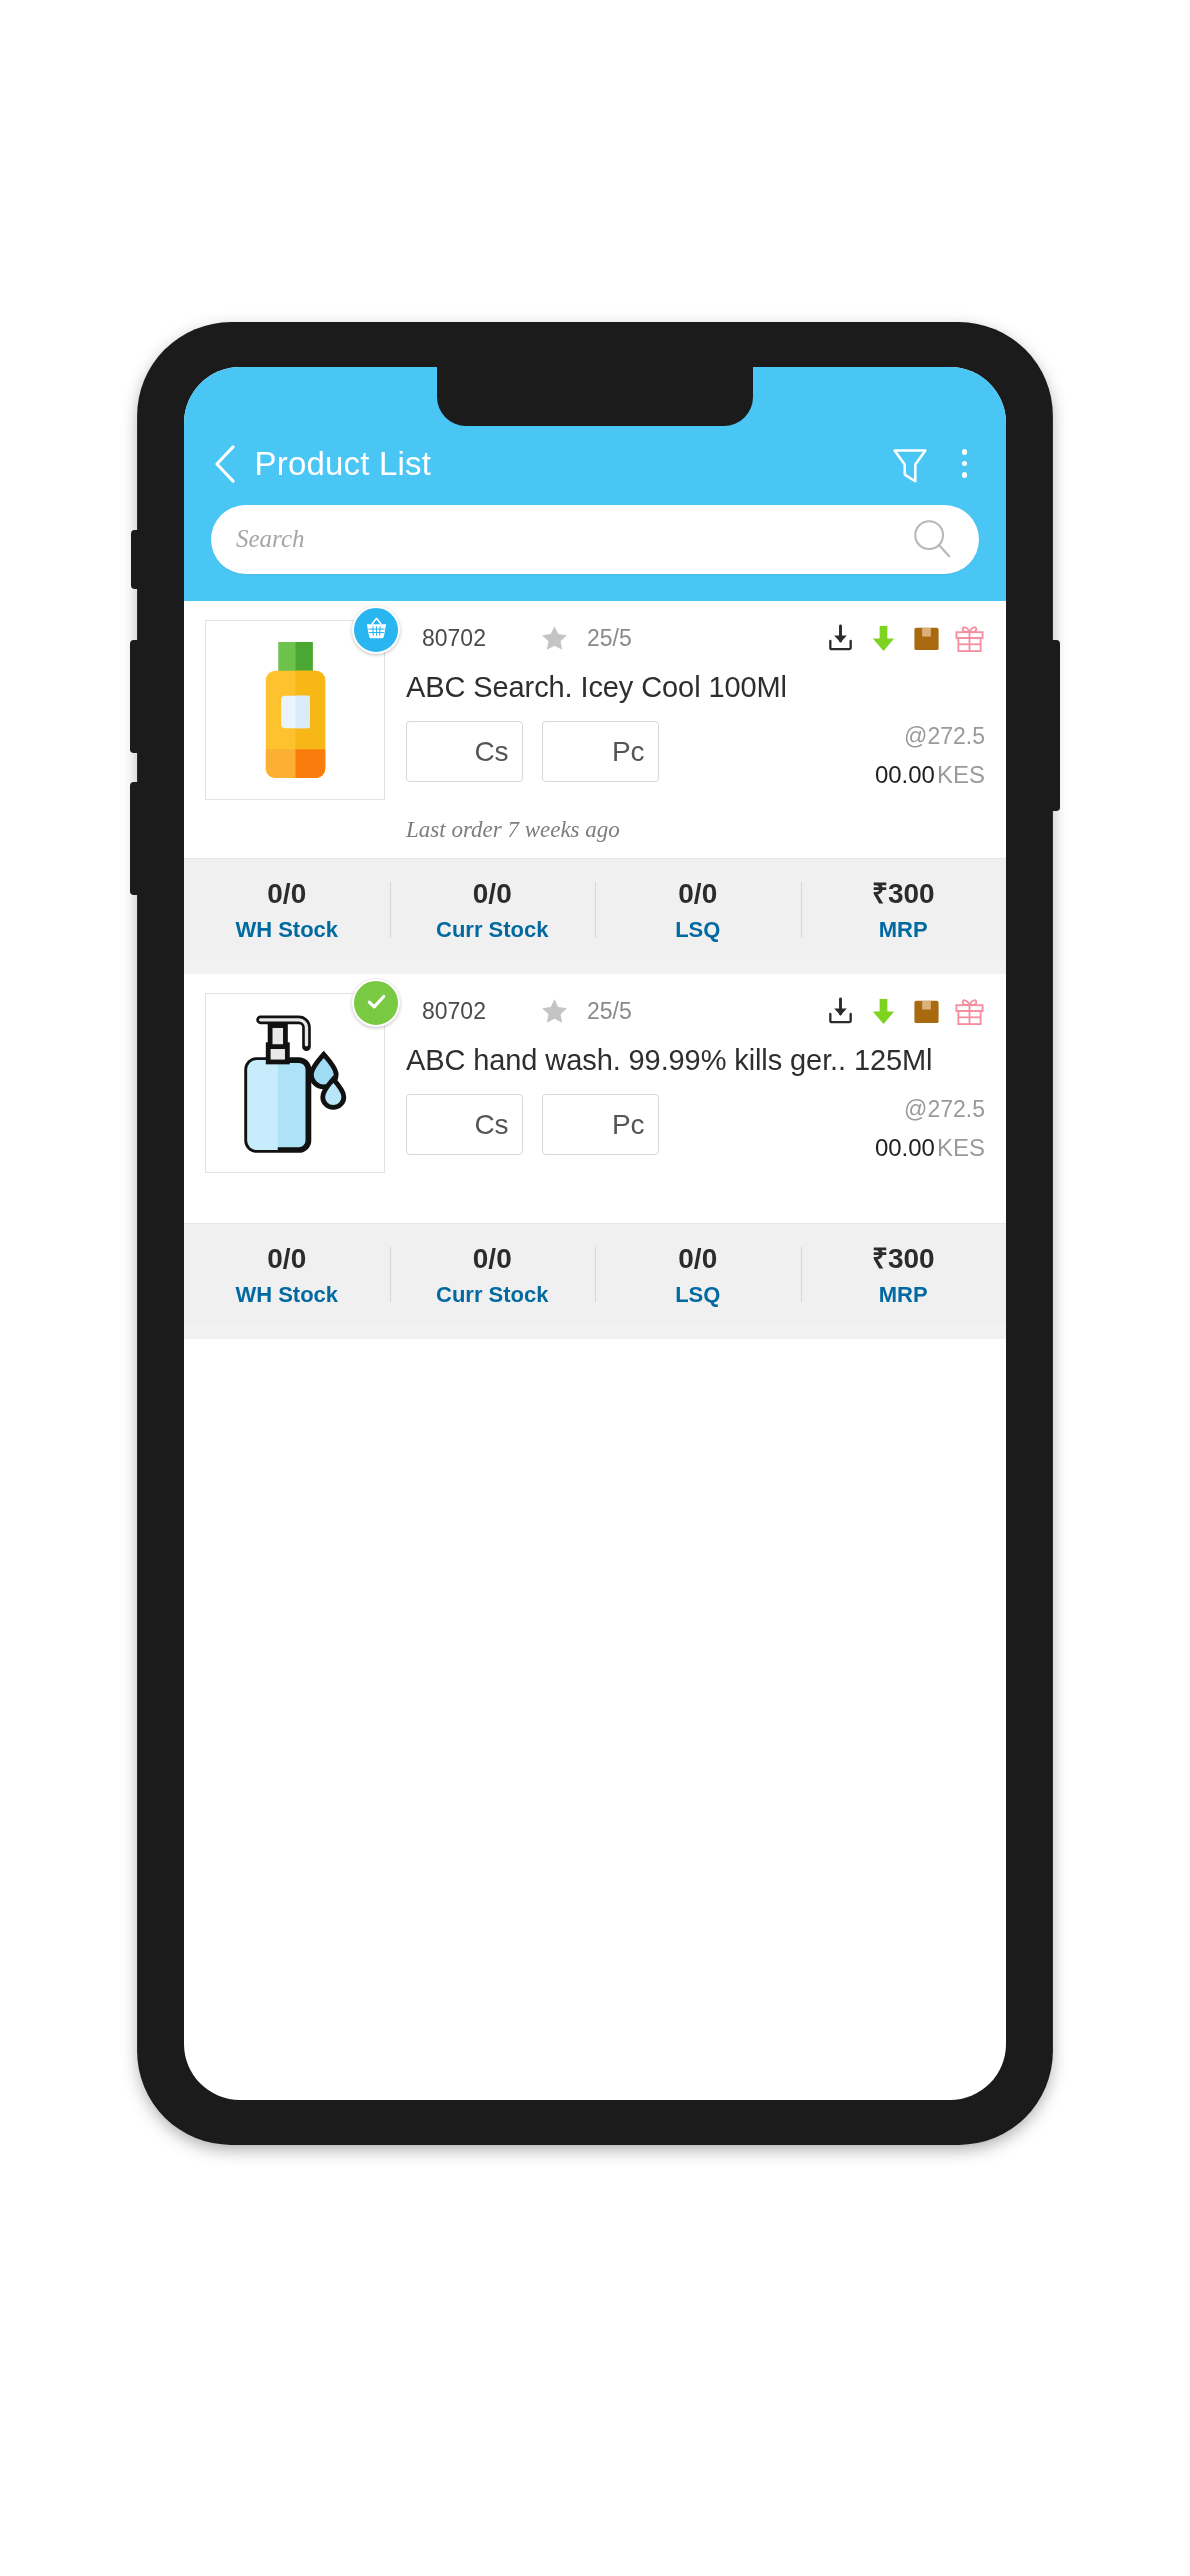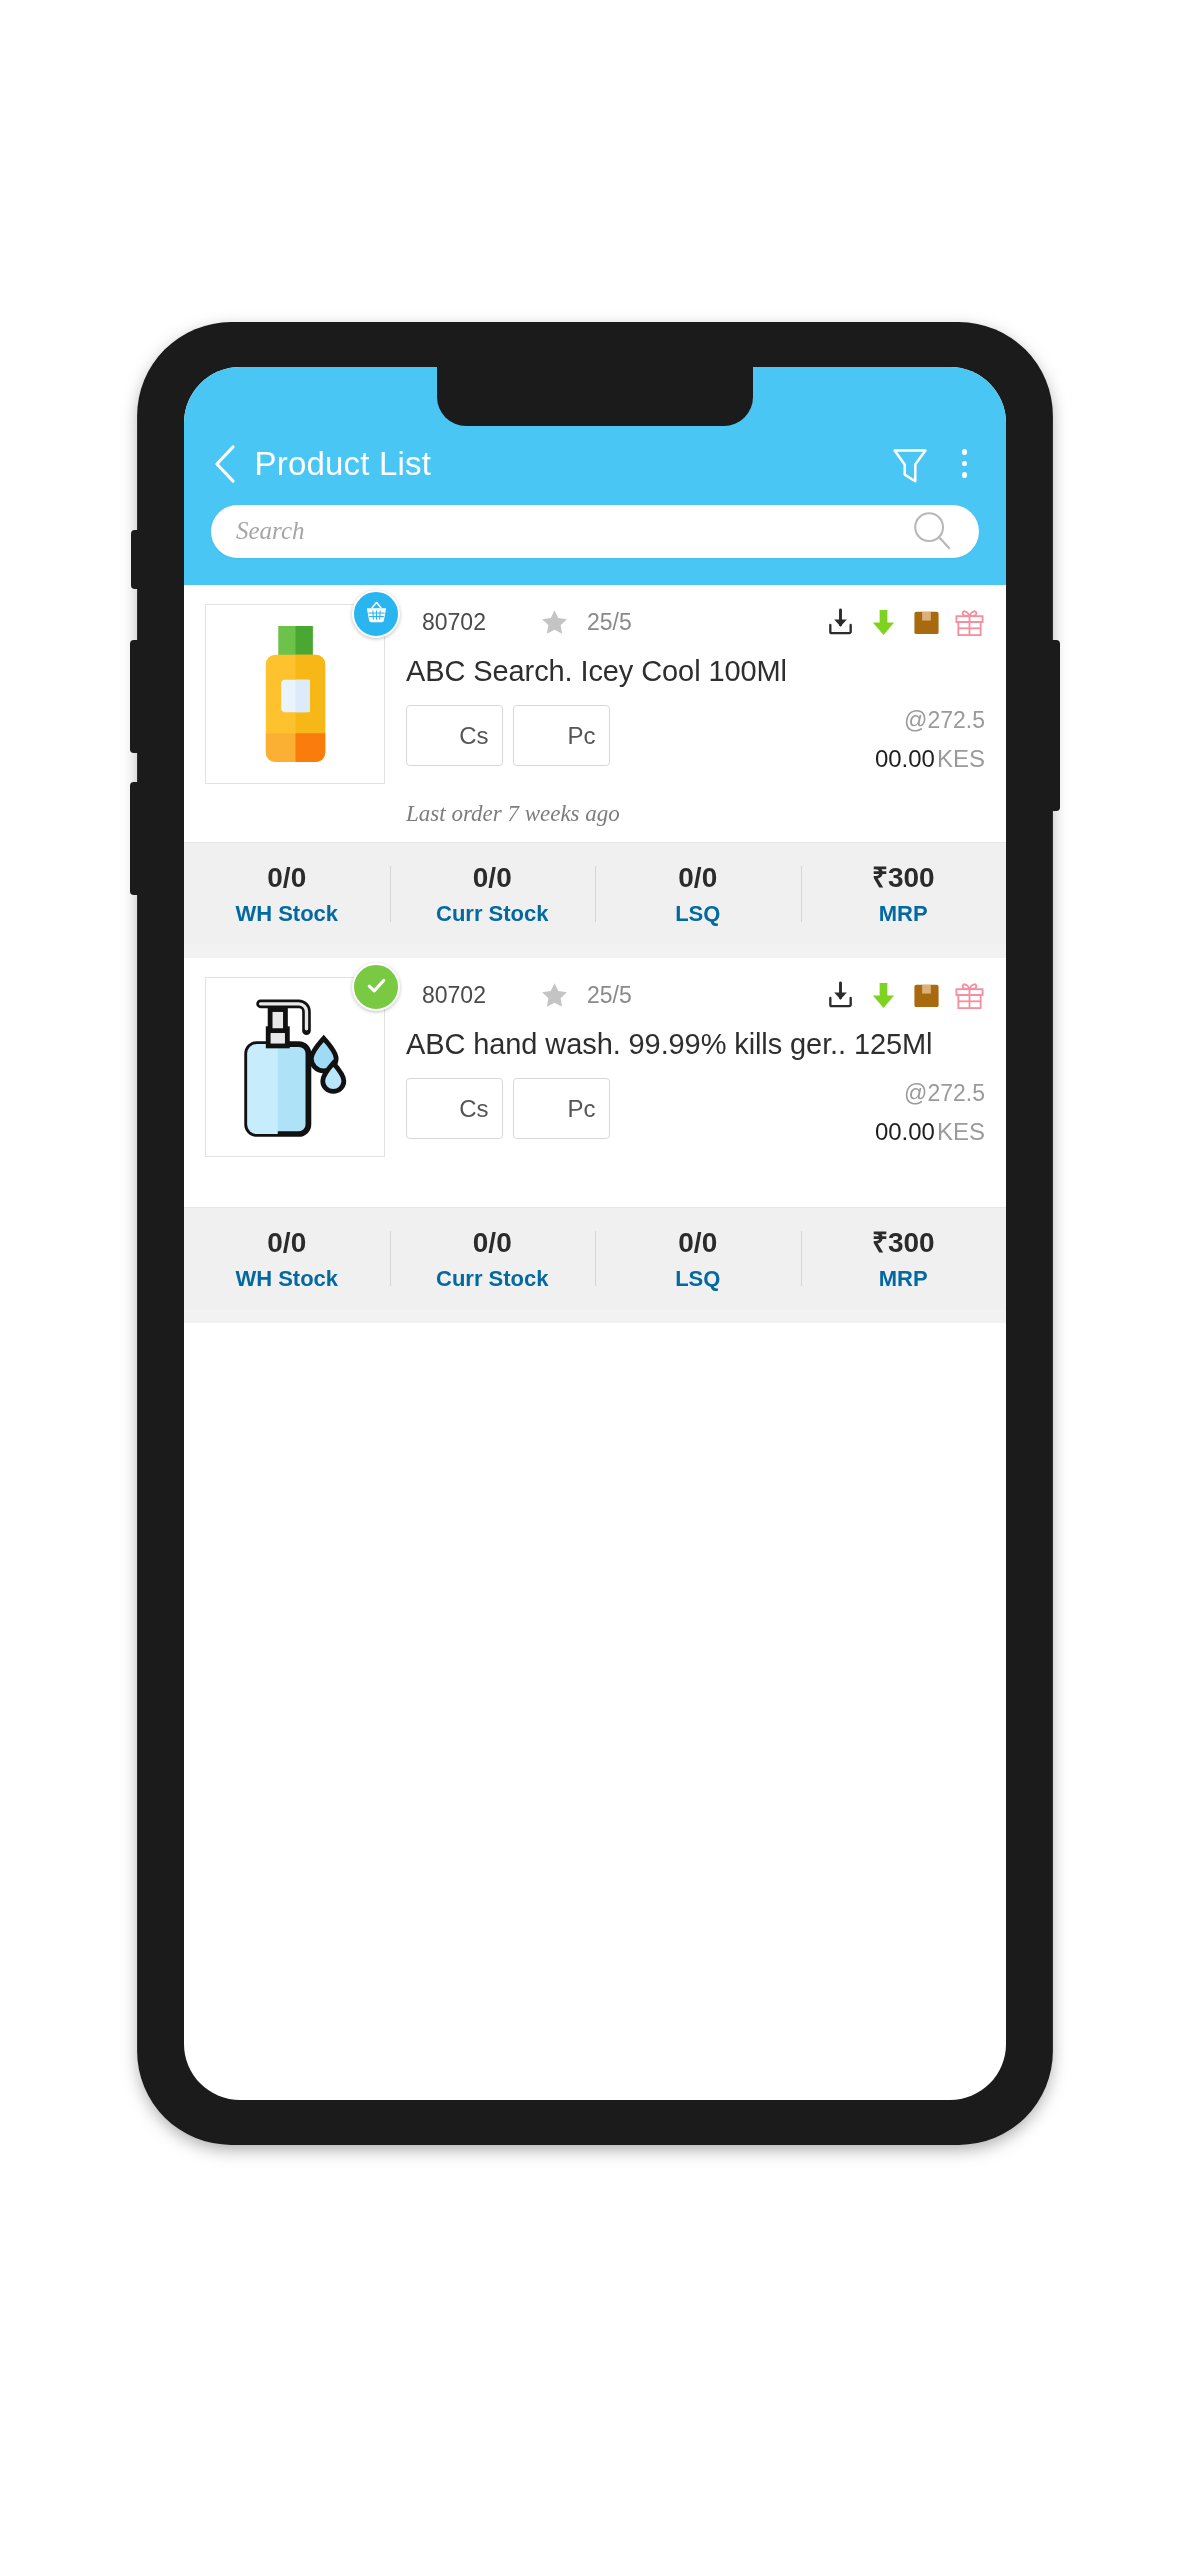--- a/index.html
+++ b/index.html
@@ -129,21 +129,21 @@
 
   
   .search-wrap {
     padding: 3.8px 27px 23px 27px;
     background: #4ac6f5;
   }
   .search-box {
     position: relative;
     background: #ffffff;
     border-radius: 38px;
-    height: 53px;
+    height: 69px;
     display: flex;
     align-items: center;
     padding: 0 25px;
     box-shadow: 0 1px 1.9px rgba(0,0,0,0.06);
   }
   .search-placeholder {
     font-size: 25px;
     color: #a6a6a6;
     font-style: italic;
     font-family: "Liberation Serif", serif;
@@ -249,33 +249,33 @@
     letter-spacing: -0.1px;
     white-space: pre-line;
   }
 
   .qty-row {
     display: flex;
     align-items: flex-start;
     margin-top: 15.3px;
   }
   .qty-field {
-    width: 97px;
+    width: 117px;
     height: 61px;
     border: 1px solid #d8d8d8;
     border-radius: 3.8px;
     box-sizing: border-box;
     display: flex;
     align-items: center;
     justify-content: flex-end;
     padding-right: 13.4px;
-    font-size: 24px;
+    font-size: 28px;
     color: #555555;
     background: #ffffff;
-    margin-right: 10px;
+    margin-right: 19px;
     cursor: text;
   }
   .price-block {
     margin-left: auto;
     text-align: right;
     padding-top: 1.9px;
   }
   .price-rate {
     font-size: 23px;
     color: #9a9a9a;

